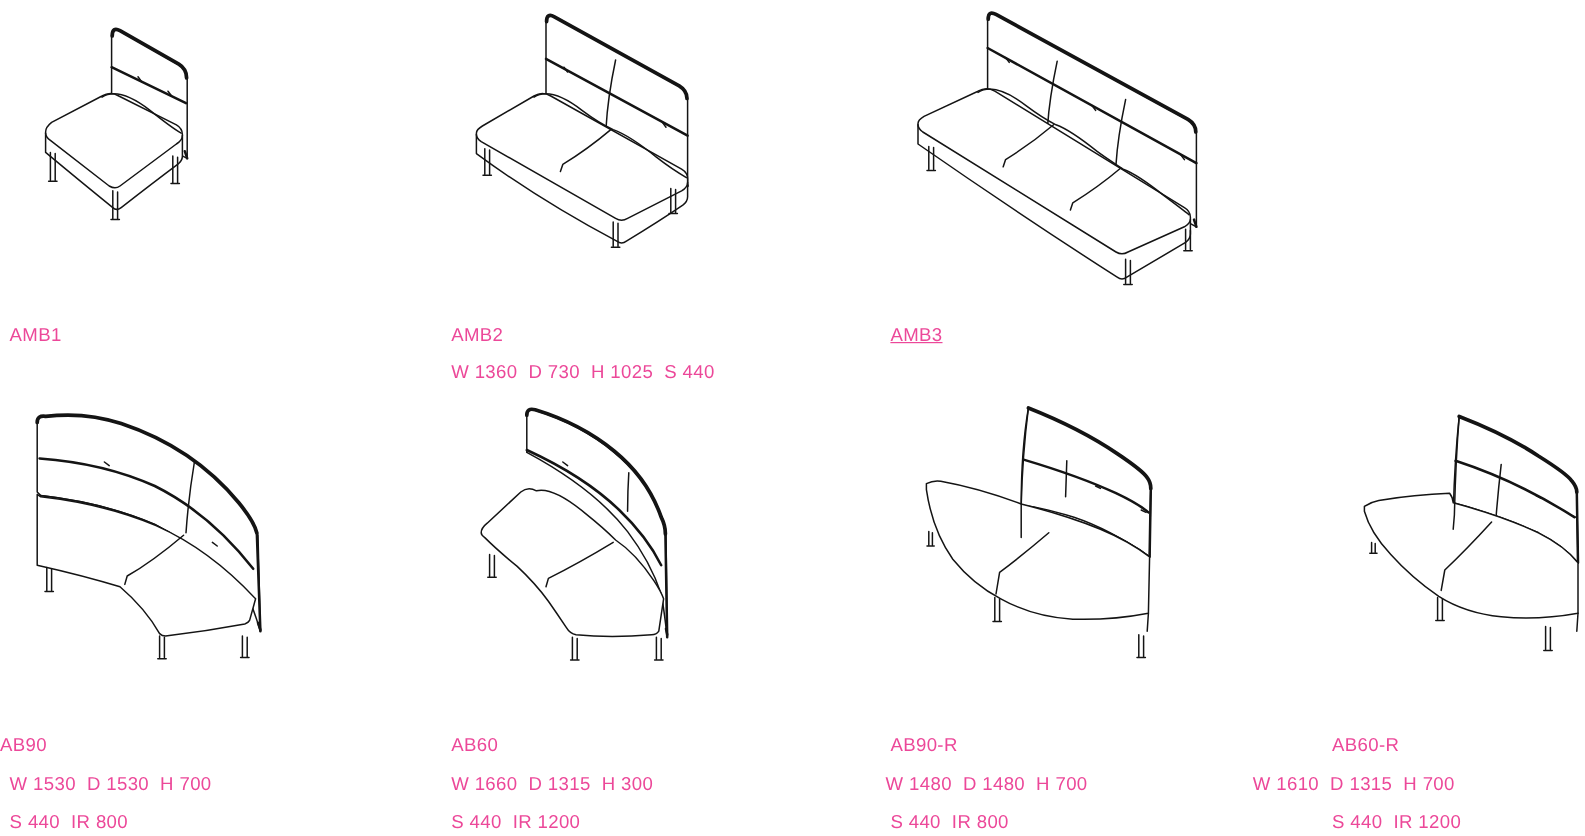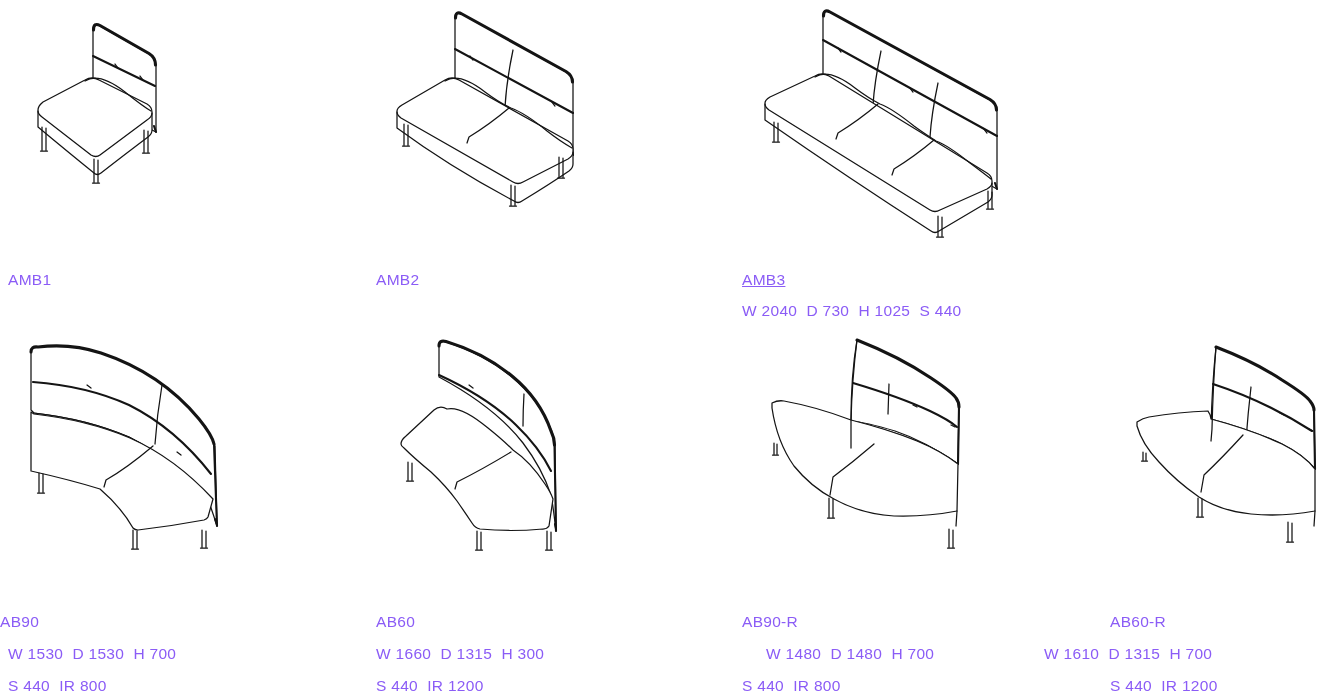--- a/index.html
+++ b/index.html
@@ -8,21 +8,21 @@
     position:relative;
     width:1321px; height:697px;
     background:#ffffff;
     font-family:"Liberation Sans", sans-serif;
     overflow:hidden;
   }
   .figure { position:absolute; }
   .figure svg { display:block; overflow:visible; }
   .lbl {
     position:absolute;
-    color:#8b5cf6;
+    color:#ec4899;
     font-size:15.5px;
     letter-spacing:0.3px;
     line-height:20px;
     white-space:pre;
   }
   
   .ln { fill:none; stroke:#141414; stroke-width:1.25; stroke-linecap:round; stroke-linejoin:round; }
   .md { fill:none; stroke:#141414; stroke-width:2.1;  stroke-linecap:round; stroke-linejoin:round; }
   .tk { fill:none; stroke:#141414; stroke-width:3.1;  stroke-linecap:round; stroke-linejoin:round; }
   .wh { fill:#ffffff; stroke:#141414; stroke-width:1.25; stroke-linecap:round; stroke-linejoin:round; }
@@ -155,33 +155,33 @@
       <path class="ln" d="M 185,171 L 184,186"></path>
       <path class="ln" d="M 13,112 L 13,120 M 16,113 L 16,120 M 11.5,121 L 17.5,121"></path>
       <path class="ln" d="M 68,158 L 68,176 M 72,159 L 72,176 M 66.5,177 L 73.5,177"></path>
       <path class="ln" d="M 158,182 L 158,201 M 162,183 L 162,201 M 156.5,202 L 163.5,202"></path>
     </svg>
   </div>
 
   <div class="lbl" style="left:8px;   top:270px;">AMB1</div>
 
   <div class="lbl" style="left:376px; top:270px;">AMB2</div>
+  <div class="lbl" style="left:376px; top:301px;">W 1360  D 730  H 1025  S 440</div>
 
   <div class="lbl" style="left:742px; top:270px;text-decoration:underline;">AMB3</div>
-  <div class="lbl" style="left:742px; top:301px;">W 2040  D 730  H 1025  S 440</div>
 
   <div class="lbl" style="left:0;   top:612px;">AB90</div>
   <div class="lbl" style="left:8px;   top:644px;">W 1530  D 1530  H 700</div>
   <div class="lbl" style="left:8px;   top:676px;">S 440  IR 800</div>
 
   <div class="lbl" style="left:376px; top:612px;">AB60</div>
   <div class="lbl" style="left:376px; top:644px;">W 1660  D 1315  H 300</div>
   <div class="lbl" style="left:376px; top:676px;">S 440  IR 1200</div>
 
   <div class="lbl" style="left:742px; top:612px;">AB90-R</div>
-  <div class="lbl" style="left:766px; top:644px;">W 1480  D 1480  H 700</div>
+  <div class="lbl" style="left:738px; top:644px;">W 1480  D 1480  H 700</div>
   <div class="lbl" style="left:742px; top:676px;">S 440  IR 800</div>
 
   <div class="lbl" style="left:1110px; top:612px;">AB60-R</div>
   <div class="lbl" style="left:1044px; top:644px;">W 1610  D 1315  H 700</div>
   <div class="lbl" style="left:1110px; top:676px;">S 440  IR 1200</div>
 
 </div>
 
 </body></html>

